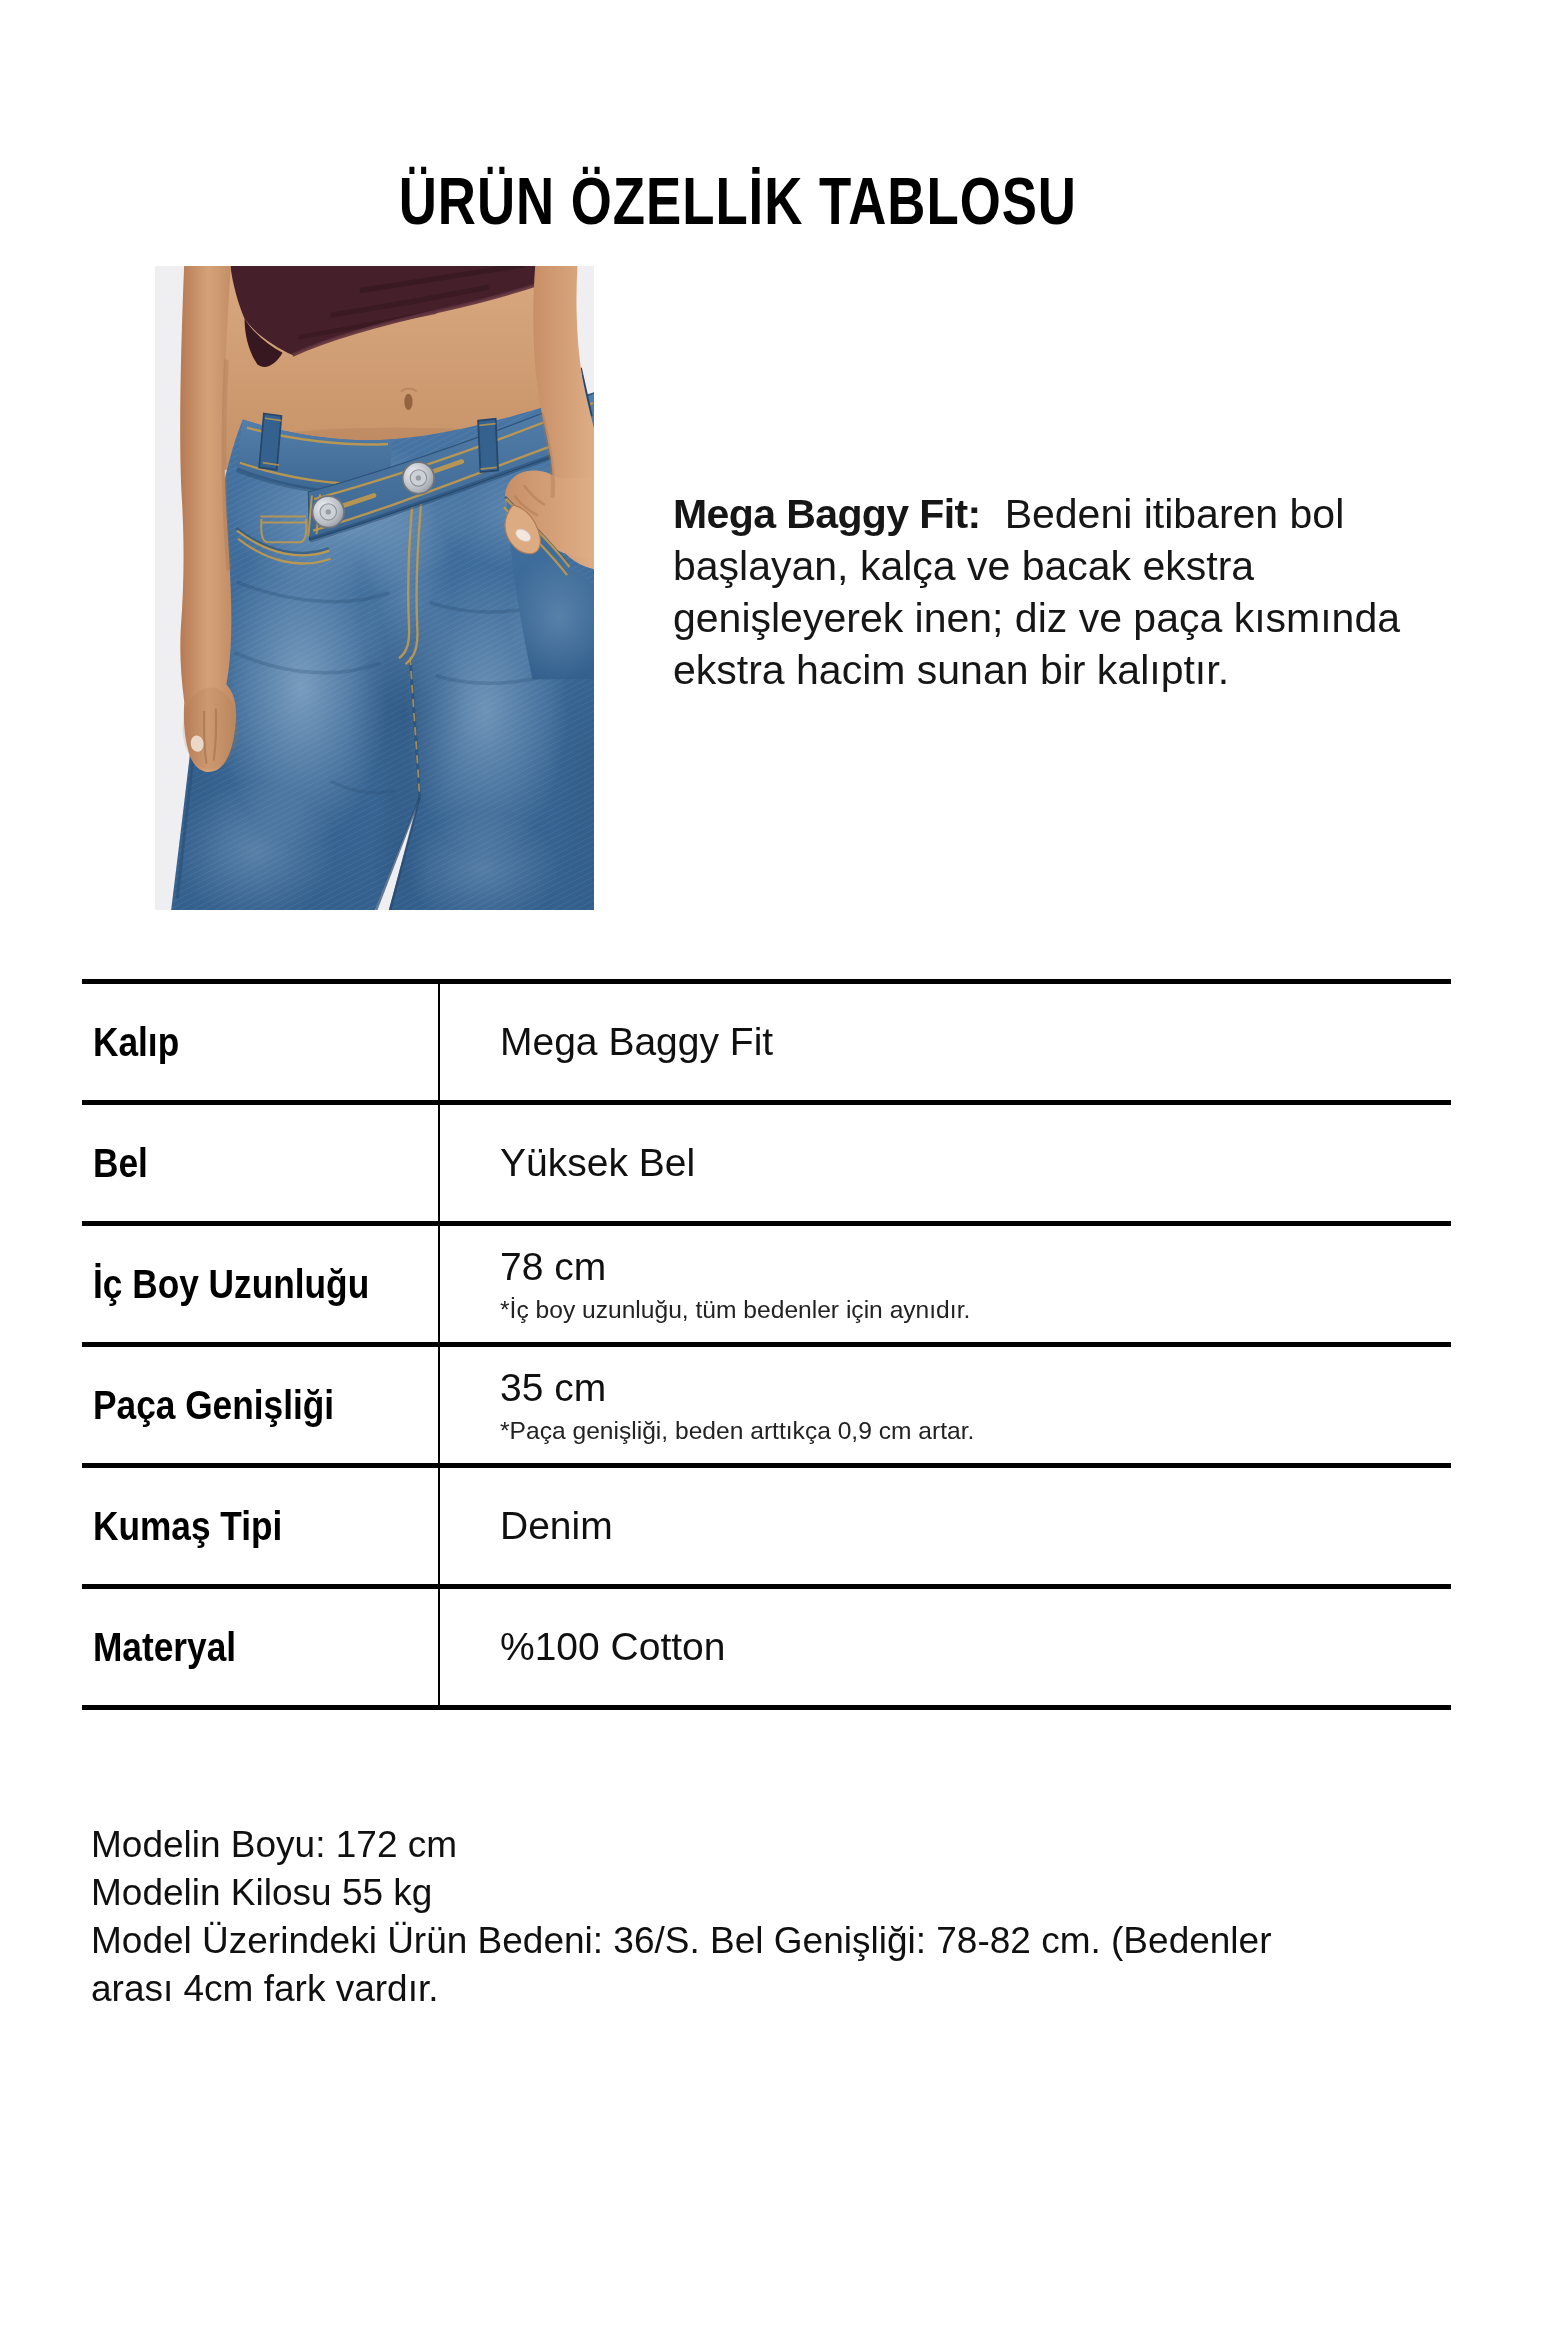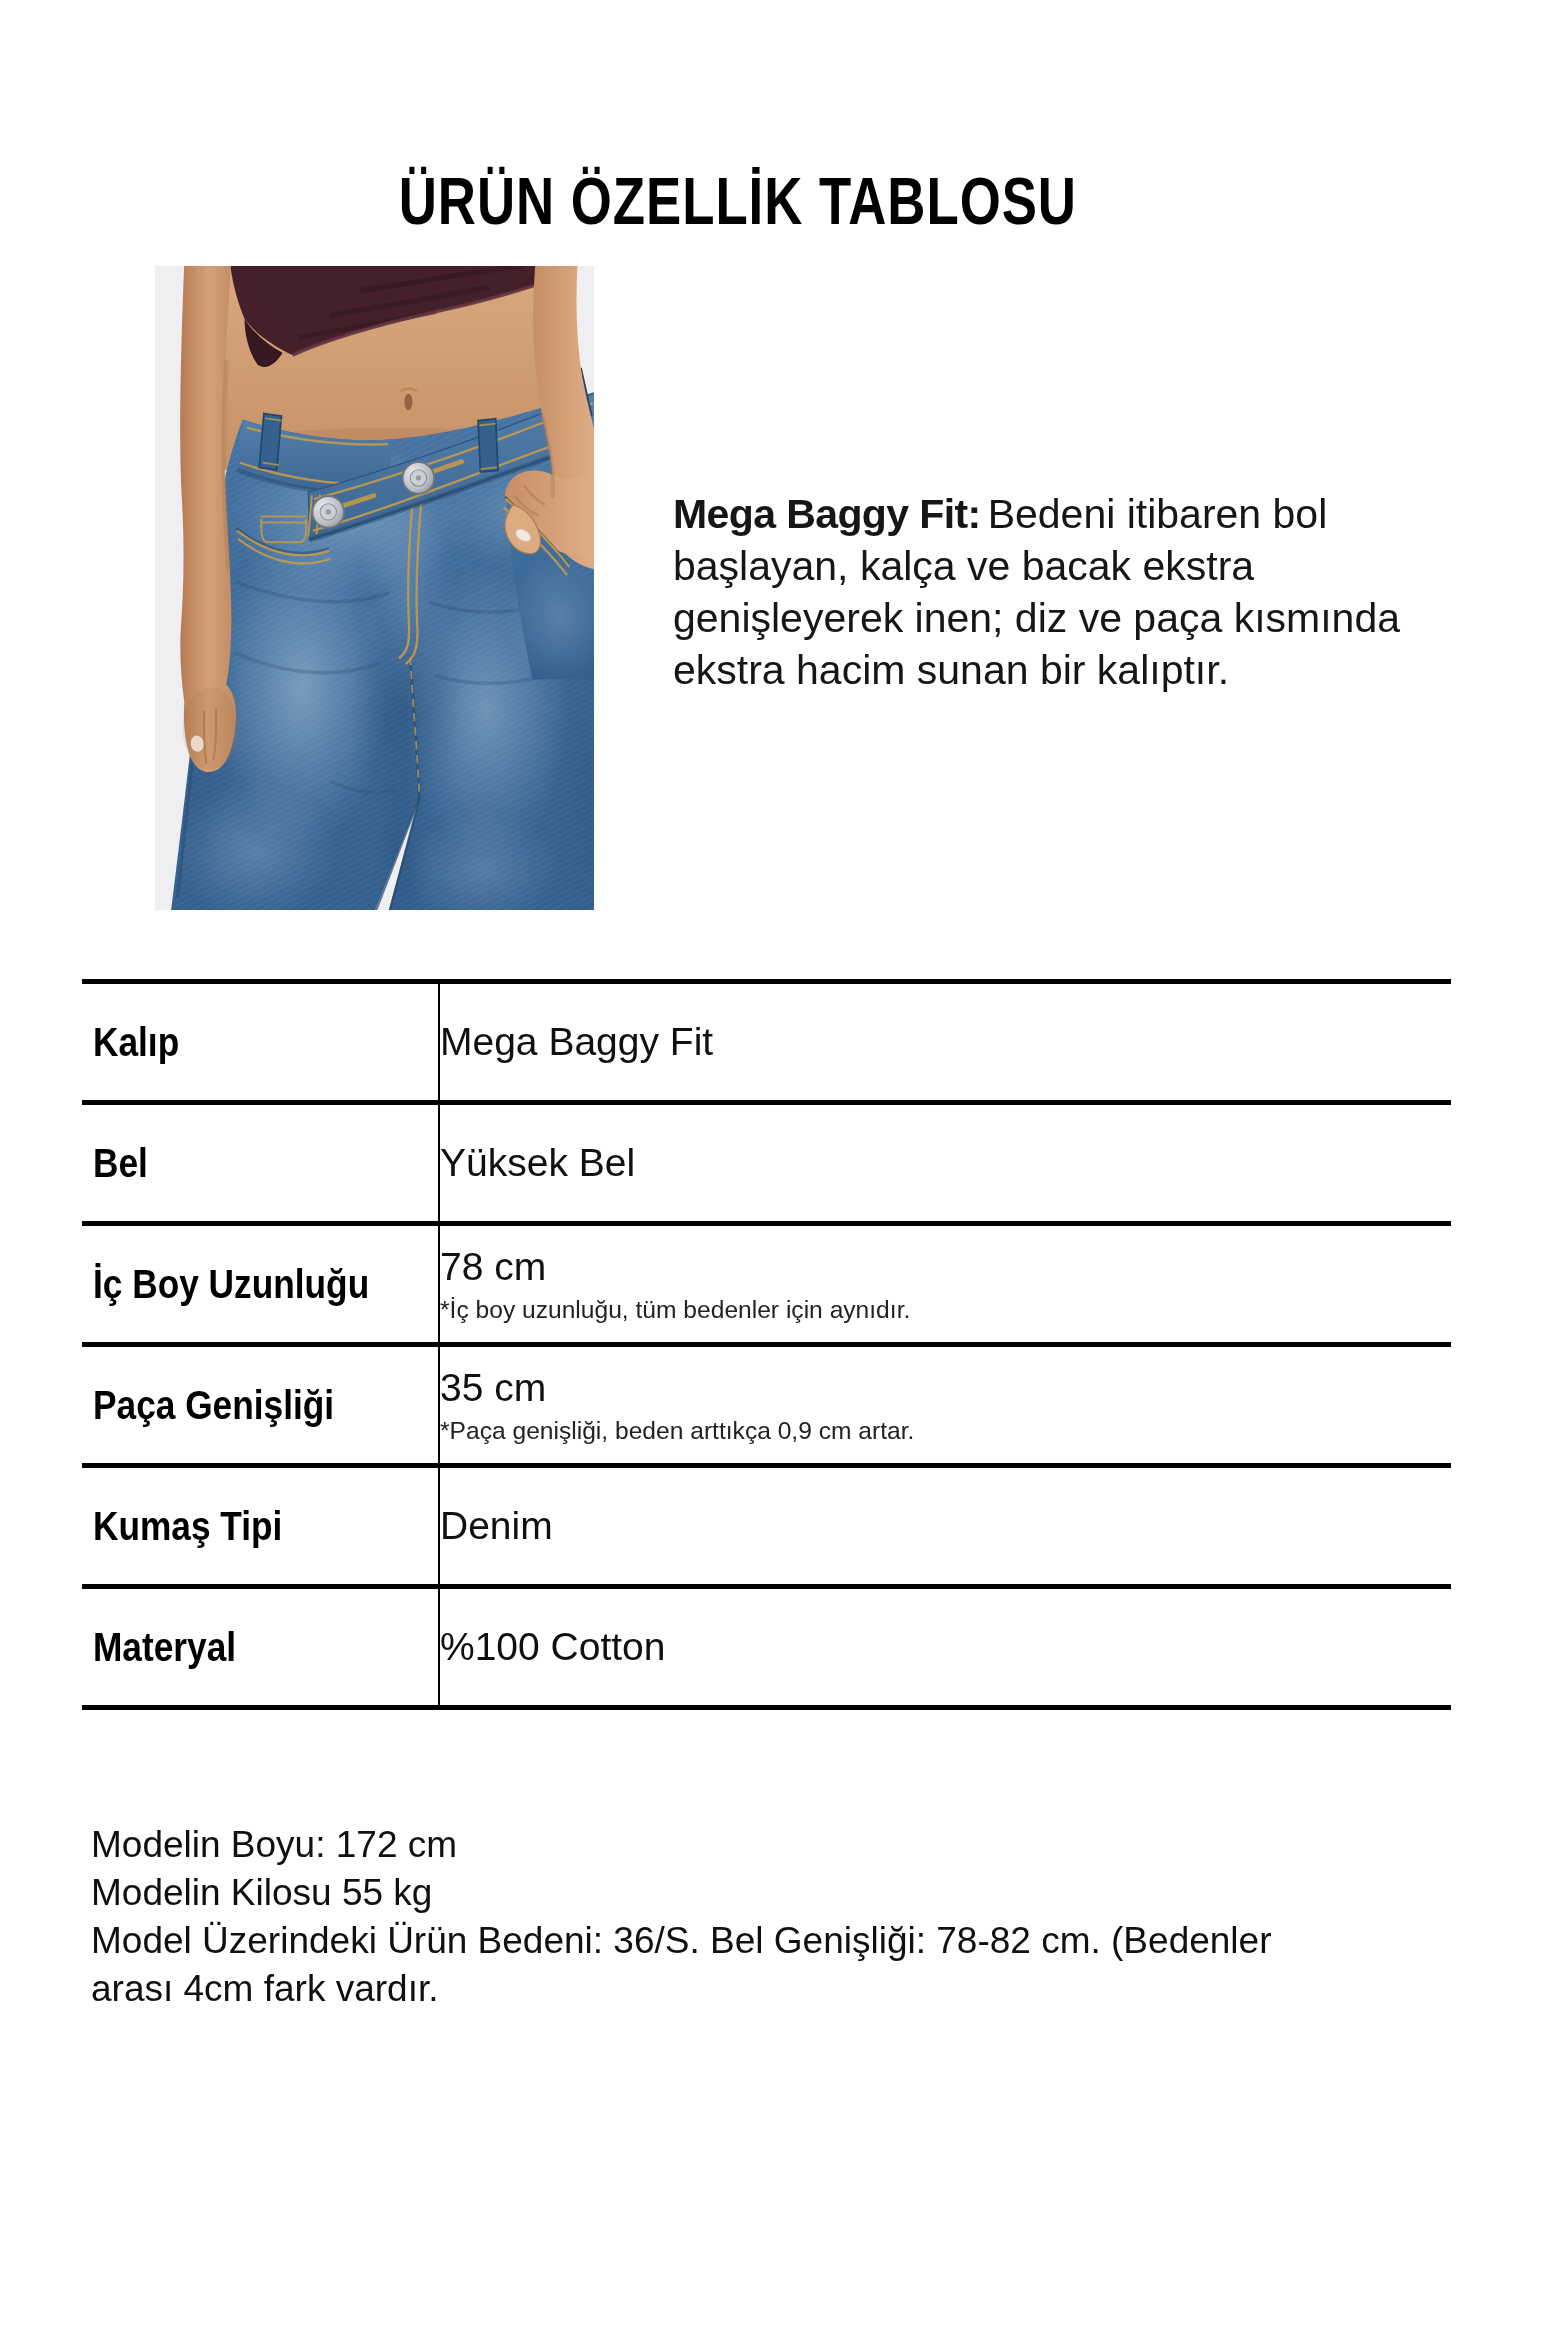--- a/index.html
+++ b/index.html
@@ -15,31 +15,31 @@
   }
   .title .inner{display:inline-block;transform:scaleX(.80);transform-origin:50% 50%;
     letter-spacing:1.2px;white-space:nowrap;}
   
   .photo{position:absolute;left:155px;top:266px;width:439px;height:644px;}
   .photo svg{display:block;width:439px;height:644px;}
   
   .desc{position:absolute;left:673px;top:488px;width:855px;
     font-size:41px;line-height:52px;color:#161616;}
   .desc-line{white-space:nowrap;}
-  .desc .b{font-weight:700;margin-right:7px;letter-spacing:-0.6px;}
+  .desc .b{font-weight:700;margin-right:24px;letter-spacing:-0.6px;}
   
   .spec-table{position:absolute;left:82px;top:979px;width:1369px;
     border-bottom:5.9px solid #000;}
   .t-row{display:flex;height:121px;border-top:5.9px solid #000;box-sizing:border-box;}
   .t-cell-label{width:356px;box-sizing:border-box;display:flex;align-items:center;
     padding-left:10.5px;}
   .t-label{font-size:41px;font-weight:700;display:inline-block;white-space:nowrap;
     transform:scaleX(.86);transform-origin:left center;}
   .t-cell-value{flex:1;border-left:2.9px solid #000;box-sizing:border-box;
-    display:flex;flex-direction:column;justify-content:center;}
+    display:flex;flex-direction:column;justify-content:center;padding-left:60px;}
   .t-value{font-size:39px;color:#101010;}
   .t-note{font-size:24.6px;color:#222;margin-top:7px;}
   .t-note:empty{display:none;}
   
   .footer{position:absolute;left:91px;top:1821px;font-size:37px;line-height:48px;color:#101010;}
   .f-line{white-space:nowrap;}
 </style>
 </head>
 <body>
 

